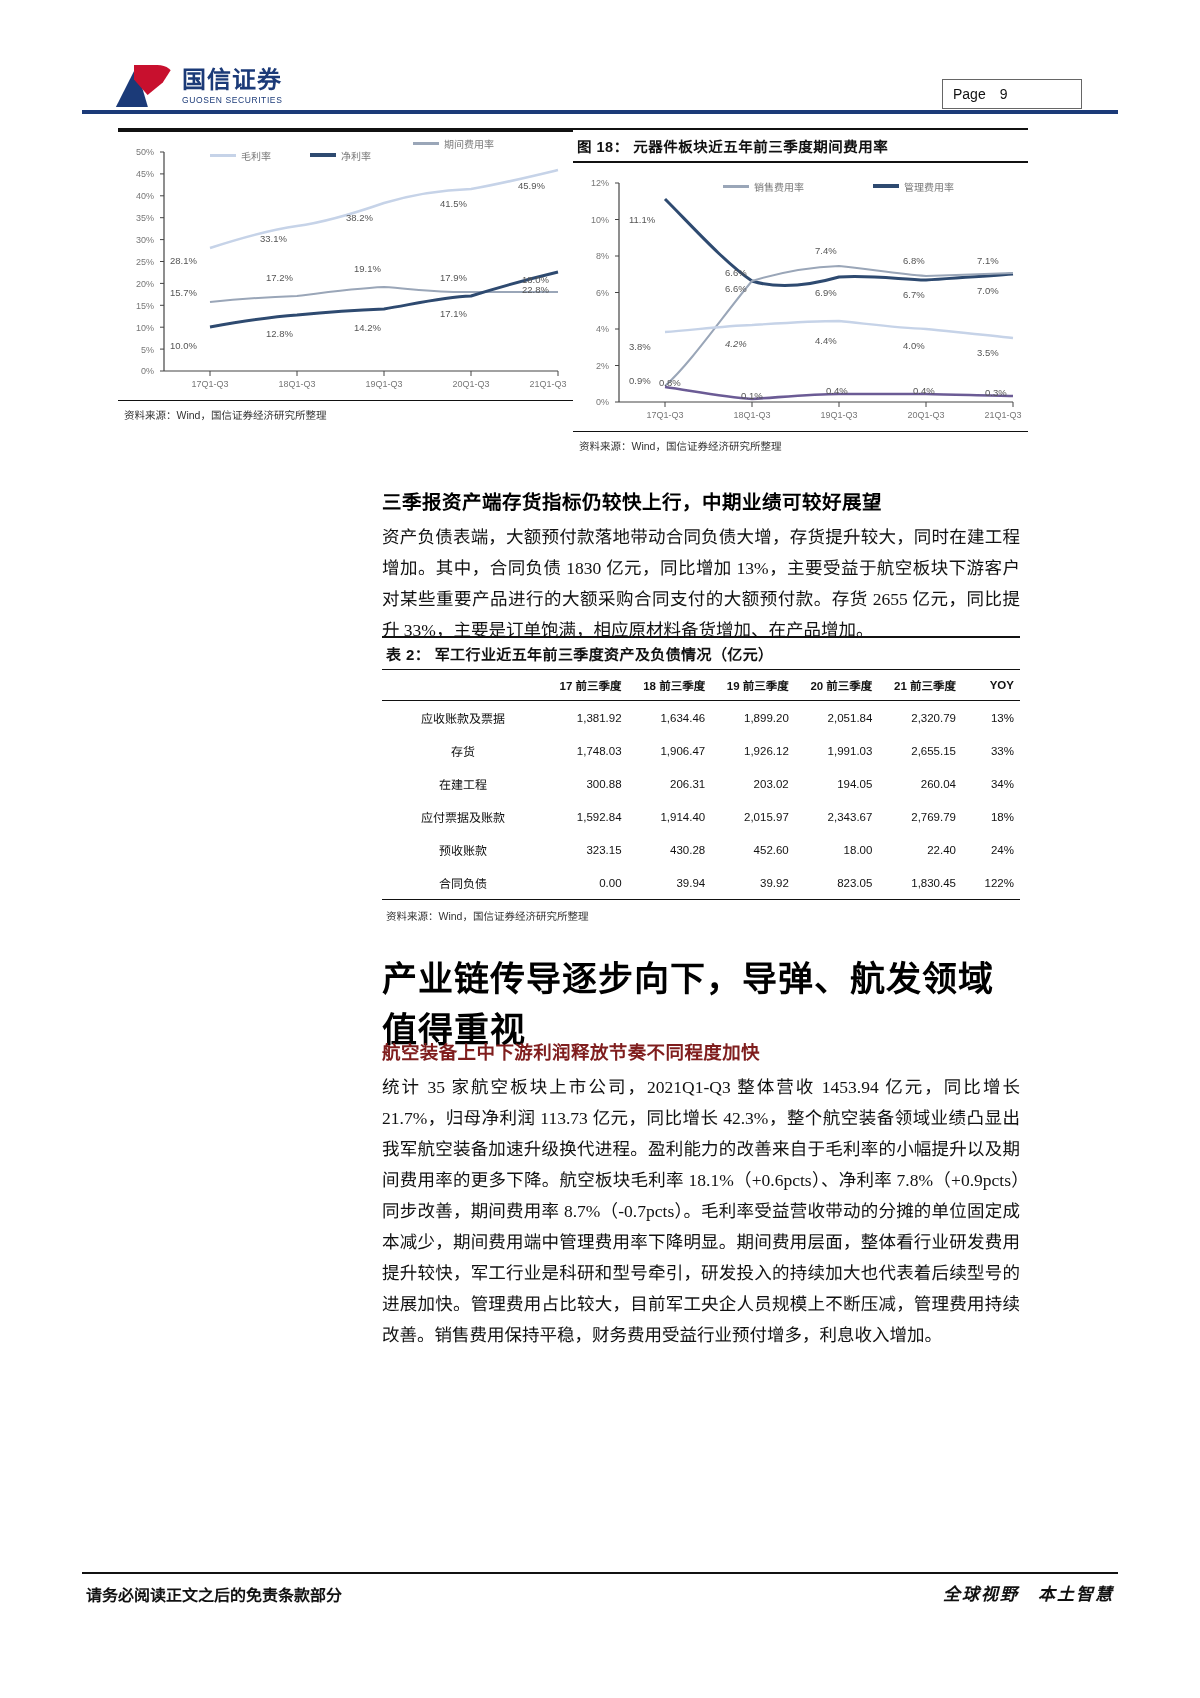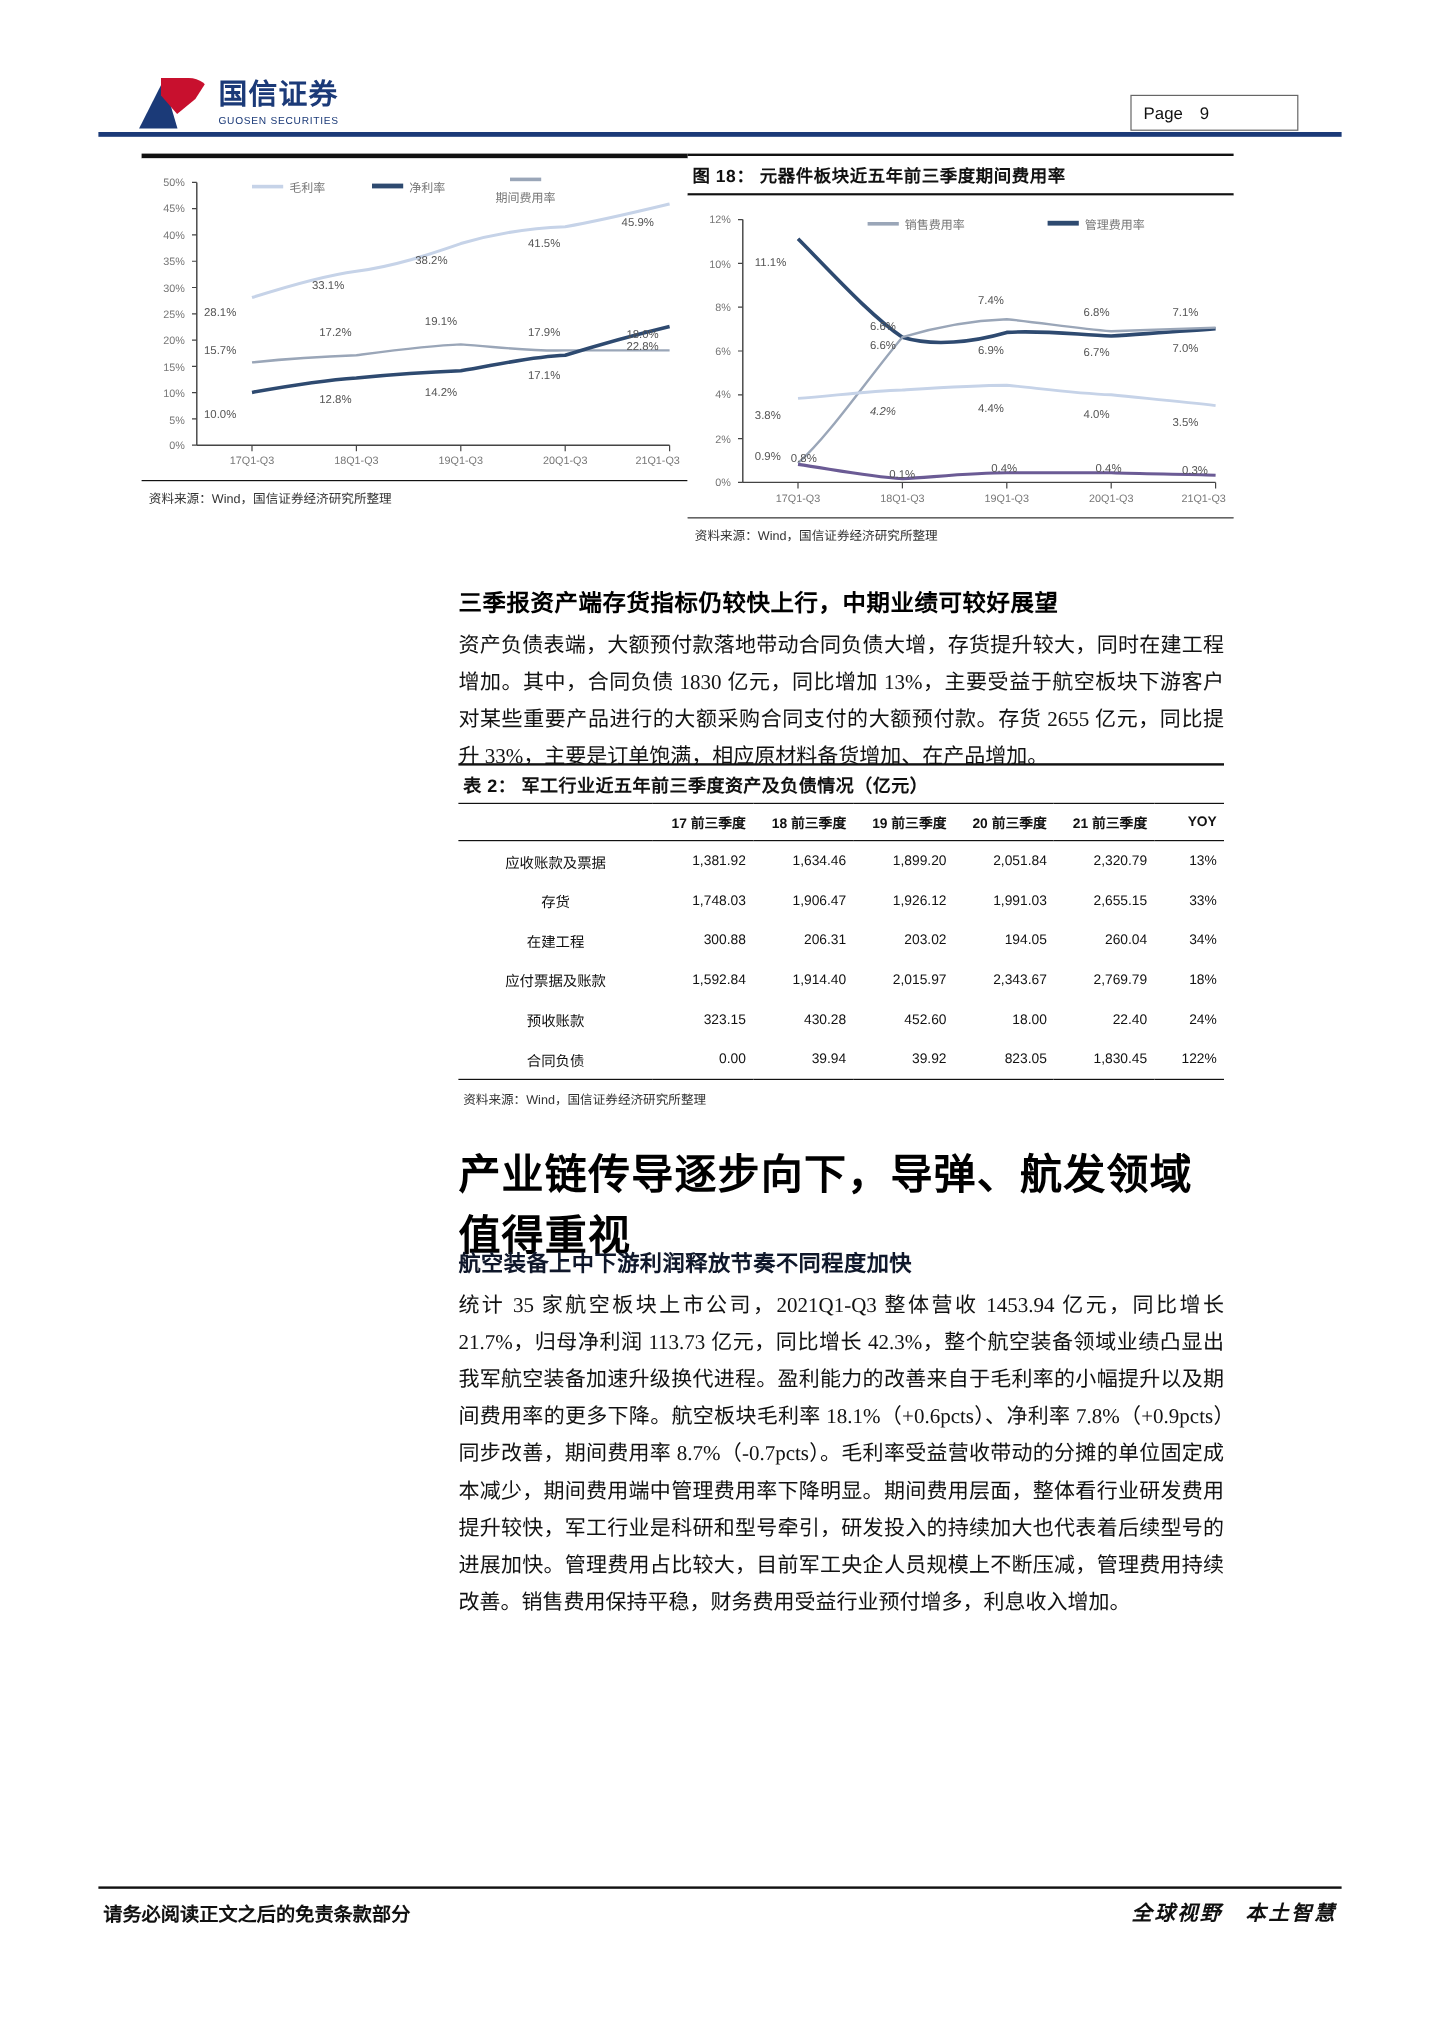--- a/index.html
+++ b/index.html
@@ -171,21 +171,21 @@
 
   
   .big-head{
     position:absolute;left:382px;width:640px;
     font-family:"Liberation Serif","DejaVu Serif",serif;
     font-weight:bold;font-size:35px;color:#000;letter-spacing:1px;
   }
   .sub-head{
     position:absolute;left:382px;width:640px;
     font-family:"Liberation Serif","DejaVu Serif",serif;
-    font-weight:bold;font-size:18.5px;color:#0f172a;letter-spacing:.4px;
+    font-weight:bold;font-size:18.5px;color:#7f1d1d;letter-spacing:.4px;
   }
 
   
   .footer-rule{
     position:absolute;left:82px;top:1572px;width:1036px;height:2px;background:#111;
   }
   .footer-left{
     position:absolute;left:86px;top:1582px;
     font-family:"Liberation Serif","DejaVu Serif",serif;
     font-weight:bold;font-size:16px;color:#111;
@@ -227,21 +227,21 @@
       <div class="chart">
         
         <div class="legend" style="left:92px;top:16px;">
           <span class="swatch" style="background:#c6d3e8;"></span>
           <span>毛利率</span>
         </div>
         <div class="legend" style="left:192px;top:16px;">
           <span class="swatch" style="background:#2e4a70;height:4px;"></span>
           <span>净利率</span>
         </div>
-        <div class="legend" style="left:295px;top:16px;flex-direction:column;">
+        <div class="legend" style="left:295px;top:4px;">
           <span class="swatch" style="background:#9aa6b8;"></span>
           <span>期间费用率</span>
         </div>
 
         
         <div class="ylab" style="left:6px;top:15px;">50%</div>
         <div class="ylab" style="left:6px;top:37px;">45%</div>
         <div class="ylab" style="left:6px;top:59px;">40%</div>
         <div class="ylab" style="left:6px;top:81px;">35%</div>
         <div class="ylab" style="left:6px;top:103px;">30%</div>

